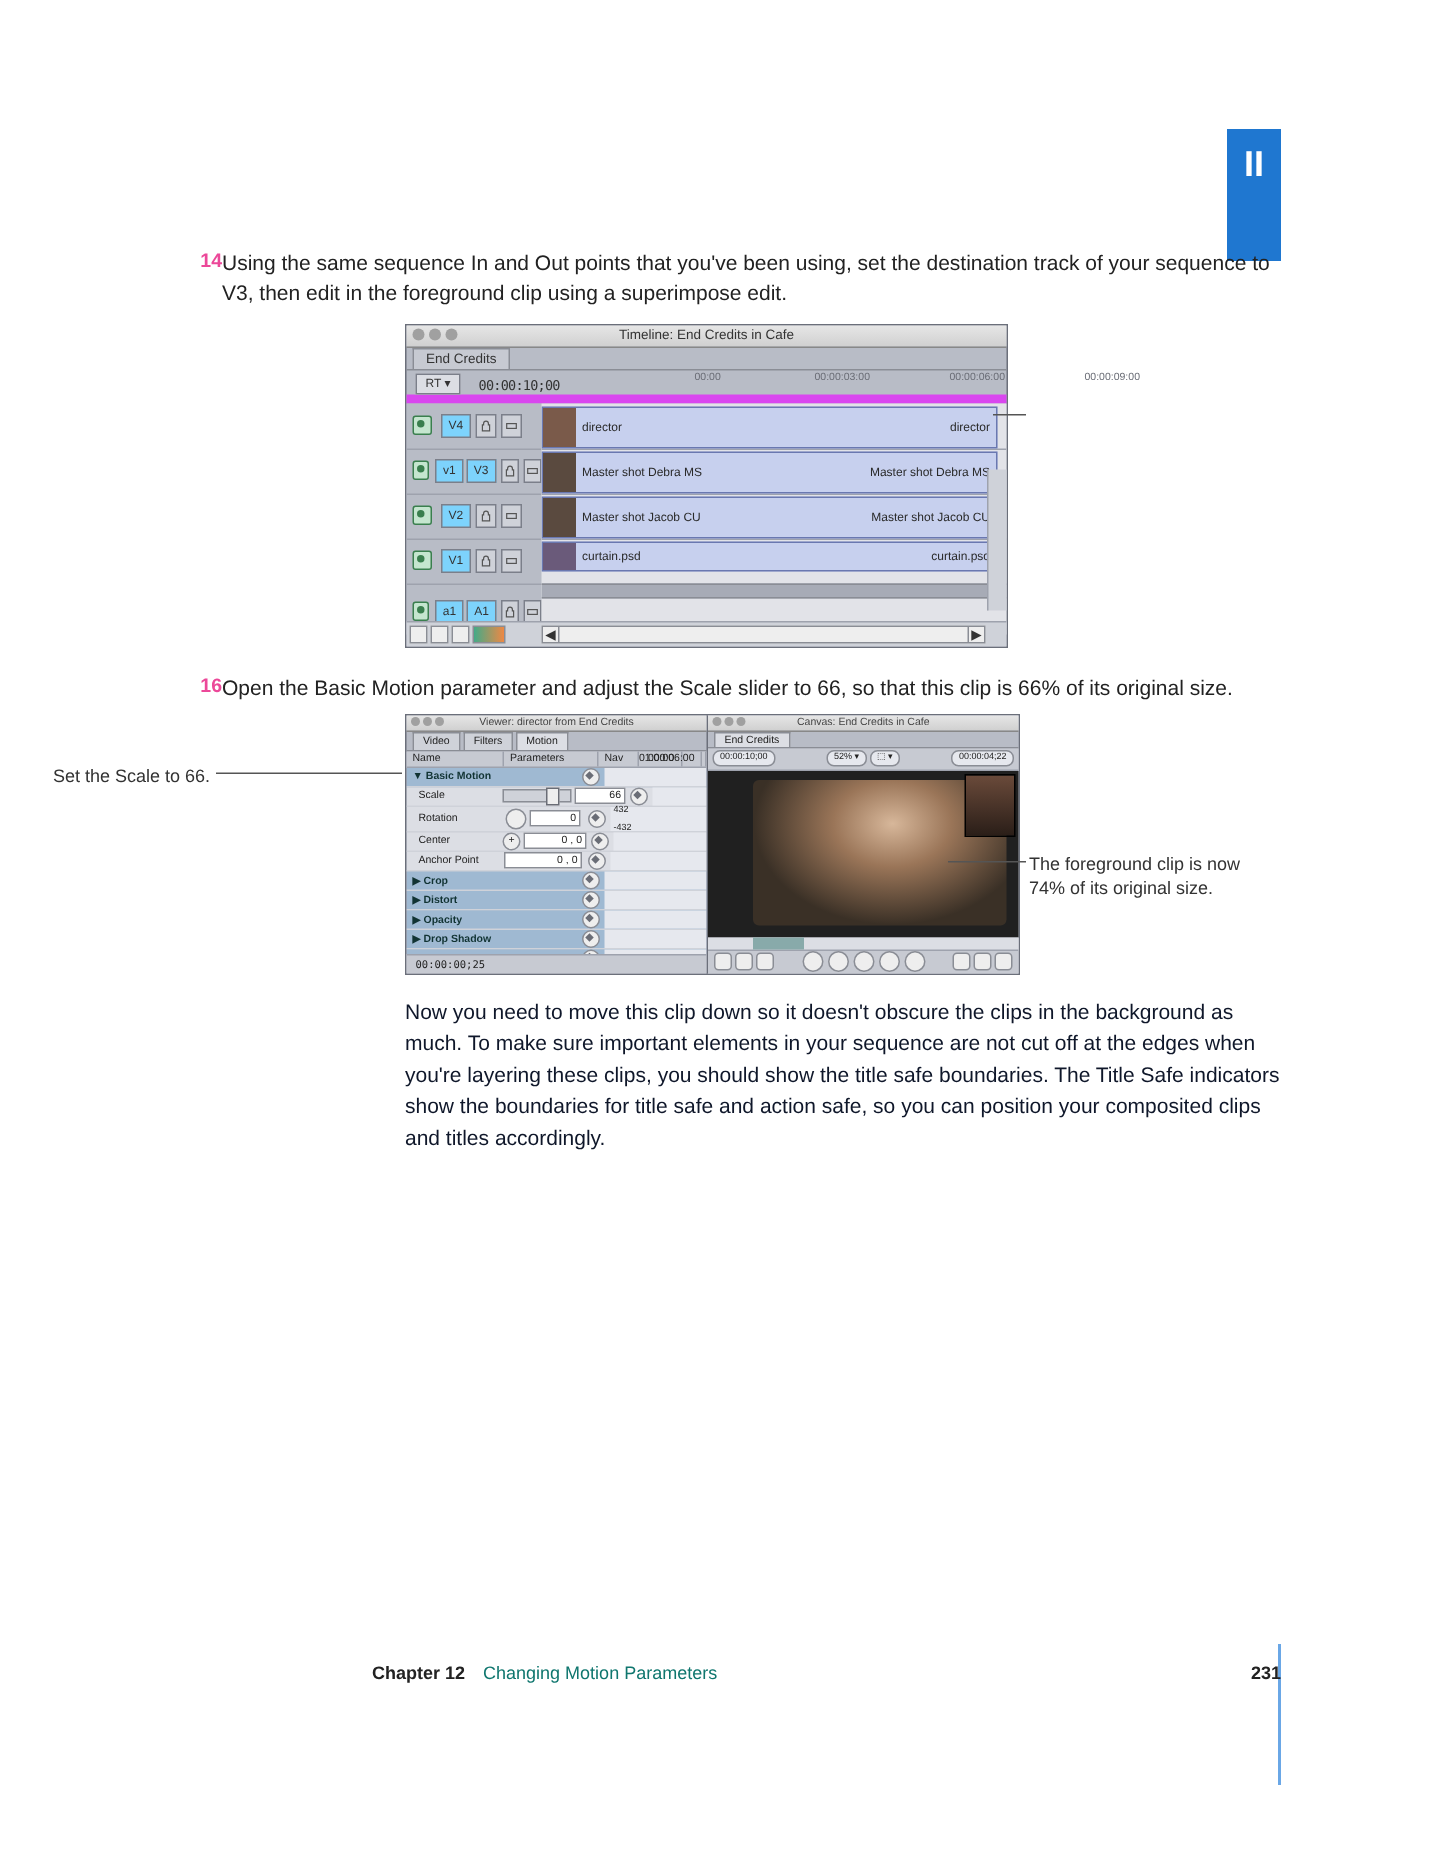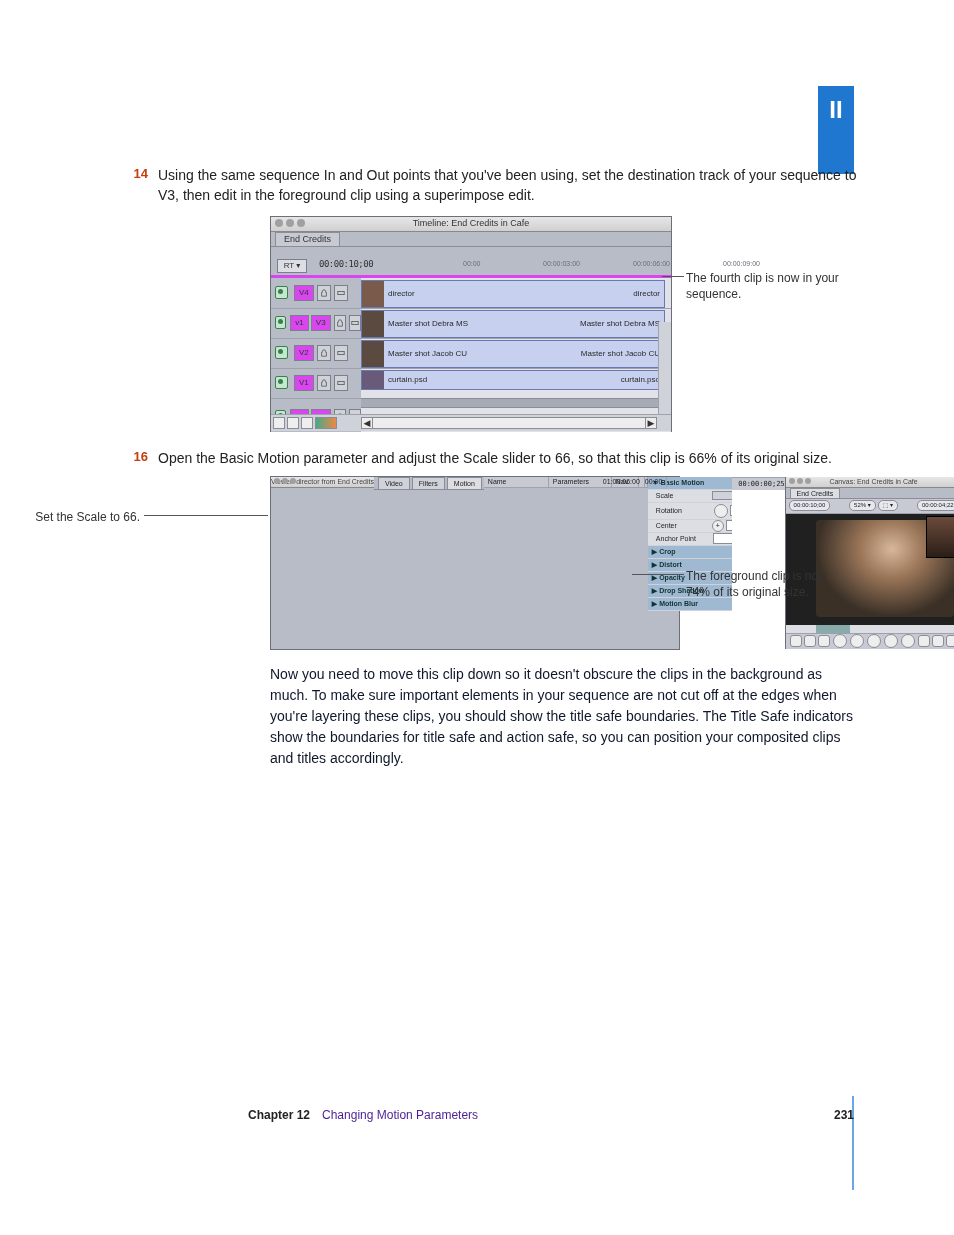--- a/index.html
+++ b/index.html
@@ -36,22 +36,22 @@
     width: 730px;
   }
   .step {
     display: flex;
     margin-bottom: 6px;
   }
   .step-num {
     width: 18px;
     flex: 0 0 18px;
     text-align: right;
-    margin-right: 10px;
-    color: #c2410c;
+    margin-right: 0;
+    color: #ec4899;
     font-weight: 700;
     font-size: 13px;
     line-height: 1.45;
   }
   .step-text {
     flex: 1;
     font-size: 14px;
     line-height: 1.45;
     color: #222;
   }
@@ -82,32 +82,32 @@
   }
   .fig1-titlebar {
     height: 14px; background: linear-gradient(#e6e6e6,#d0d0d0);
     border-bottom:1px solid #888; position:relative;
   }
   .fig1-dots { position:absolute; left:4px; top:2px; display:flex; gap:3px; }
   .fig1-dots i { width:8px;height:8px;border-radius:50%;background:#a0a0a0;display:block; }
   .fig1-title { position:absolute; left:0; right:0; text-align:center; top:1px; font-size:9px; color:#333; }
   .fig1-tabbar { height:14px; border-bottom:1px solid #8a8d95; }
   .fig1-tab { display:inline-block; height:13px; padding:0 8px; background:#c7cad2; border:1px solid #8a8d95; border-bottom:none; margin-left:4px; line-height:13px; font-size:9px; }
-  .fig1-toolbar { height:16px; border-bottom:3px solid #d946ef; display:flex; align-items:flex-start;margin-top:12px; }
+  .fig1-toolbar { height:16px; border-bottom:6px solid #d946ef; display:flex; align-items:flex-end; }
   .fig1-rt { width:28px; height:12px; margin-left:6px; background:#dcdee4; border:1px solid #7b7f8a; font-size:8px; text-align:center; line-height:12px; }
   .fig1-tc { width:54px; margin-left:12px; font-family:monospace; font-size:9px; letter-spacing:-0.5px; }
   .fig1-ruler { margin-left:90px; flex:1; position:relative; height:100%; }
   .fig1-ruler-tc { position:absolute; top:1px; font-size:7px; color:#6a6d76; }
   .fig1-body { position:relative; height:154px; }
   .fig1-left { position:absolute; left:0; top:0; bottom:0; width:90px; background:#b8bcc6; }
   .fig1-right { position:absolute; left:90px; right:0; top:0; bottom:0; background:#e2e3e8; overflow:hidden; }
   .fig1-track { position:absolute; left:0; right:0; height:30px; border-bottom:1px solid #9ea2ad; display:flex; align-items:center; }
   .fig1-vis { width:11px; height:11px; border:1px solid #3a7f4e; background:#c5e6cf; border-radius:2px; margin-left:4px; position:relative; }
   .fig1-vis::after{content:"";position:absolute;left:2px;top:2px;width:5px;height:5px;border-radius:50%;background:#3a7f4e;}
-  .fig1-trackbtn { height:14px; padding:0 4px; border:1px solid #7b7f8a; background:#d946ef; margin-left:6px; font-size:8px; line-height:14px; }
+  .fig1-trackbtn { height:14px; padding:0 4px; border:1px solid #7b7f8a; background:#7dd3fc; margin-left:6px; font-size:8px; line-height:14px; }
   .fig1-lock, .fig1-tgl { width:12px; height:14px; border:1px solid #7b7f8a; background:#cfd2d9; margin-left:3px; display:flex; align-items:center; justify-content:center; }
   .fig1-lock svg, .fig1-tgl svg { width:8px; height:8px; }
   .fig1-clip { position:absolute; height:26px; top:2px; border:1px solid #6a78b0; background:#c7d0ee; display:flex; align-items:center; }
   .fig1-thumb { width:22px; height:100%; background:#5a4a3f; flex:0 0 22px; }
   .fig1-thumb.bright{ background:#7a5a4a; }
   .fig1-clip-label { font-size:8px; padding-left:4px; color:#2a2a2a; flex:1; white-space:nowrap; }
   .fig1-clip-endlabel { font-size:8px; padding-right:4px; color:#2a2a2a; white-space:nowrap; }
   .fig1-scroll { position:absolute; bottom:0; left:0; right:0; height:16px; background:#cfd2d9; border-top:1px solid #9ea2ad; }
   .fig1-vscroll { position:absolute; right:0; top:44px; bottom:16px; width:12px; background:#cfd2d9; border-left:1px solid #9ea2ad; }
 
@@ -115,21 +115,21 @@
   .fig2 {
     position: relative;
     width: 408px;
     height: 172px;
     margin: 8px 0 6px 140px;
     display:flex;
     border:1px solid #6b6f7a;
     font-size:8px;
     background:#b8bcc6;
   }
-  .fig2-left { flex:0 0 200px; display:flex; border-right:1px solid #6b6f7a; }
+  .fig2-left { flex:0 0 200px; display:flex; flex-direction:column; border-right:1px solid #6b6f7a; }
   .fig2-right { flex:1; display:flex; flex-direction:column; background:#b8bcc6; }
   .fig2-titlebar { height:10px; background:linear-gradient(#e6e6e6,#d0d0d0); border-bottom:1px solid #888; position:relative; font-size:7px; text-align:center; line-height:10px; color:#444; }
   .fig2-dots { position:absolute; left:3px; top:1px; display:flex; gap:2px;}
   .fig2-dots i{width:6px;height:6px;border-radius:50%;background:#a0a0a0;display:block;}
   .fig2-tabs { height:12px; display:flex; align-items:flex-end; padding-left:4px; border-bottom:1px solid #8a8d95; }
   .fig2-tab { height:11px; padding:0 6px; background:#cfd2d9; border:1px solid #8a8d95; border-bottom:none; margin-right:2px; line-height:11px; font-size:7px; }
   .fig2-tab.active { background:#dcdee4; }
   .fig2-colhdr { height:10px; display:flex; font-size:7px; background:#c7cad2; border-bottom:1px solid #9ea2ad; }
   .fig2-colhdr span { padding:0 4px; border-right:1px solid #9ea2ad; line-height:10px; }
   .fig2-rows { flex:1; overflow:hidden; }
@@ -162,21 +162,21 @@
   .footer {
     position: absolute;
     left: 248px;
     right: 100px;
     top: 1108px;
     display: flex;
     align-items: center;
     font-size: 12px;
   }
   .footer .chapter { font-weight:700; color:#222; margin-right:12px; }
-  .footer .title { color:#4c1d95; }
+  .footer .title { color:#0f766e; }
   .footer .page { margin-left:auto; font-weight:700; color:#222; margin-right: 0; }
   .footer-rule {
     position:absolute; right:100px; top:1096px; width:2px; height:94px; background:#6aa7e6;
   }
 </style>
 </head>
 <body>
 
 <div class="part-tab">II</div>
 
@@ -325,21 +325,20 @@
           <div style="width:10px;height:10px;border:1px solid #8a8d95;background:#eee"></div>
           <div style="width:10px;height:10px;border:1px solid #8a8d95;background:#eee"></div>
           <div style="width:20px;height:10px;border:1px solid #8a8d95;background:linear-gradient(90deg,#4a8,#e84)"></div>
         </div>
         <div style="position:absolute;left:90px;right:14px;top:2px;height:10px;border:1px solid #8a8d95;background:#eee">
           <div style="position:absolute;left:0;width:10px;height:100%;border-right:1px solid #8a8d95;display:flex;align-items:center;justify-content:center">◀</div>
           <div style="position:absolute;right:0;width:10px;height:100%;border-left:1px solid #8a8d95;display:flex;align-items:center;justify-content:center">▶</div>
         </div>
       </div>
     </div>
-    <div class="annot" style="left:556px; top:54px; width:160px">The fourth clip is now in your sequence.</div>
     <div class="annot-line-h" style="left:532px; top:60px; width:22px"></div>
   </div>
 
 
   <div class="step">
     <div class="step-num">16</div>
     <div class="step-text">Open the Basic Motion parameter and adjust the Scale slider to 66, so that this clip is 66% of its original size.</div>
   </div>
 
   <div style="position:relative;">

